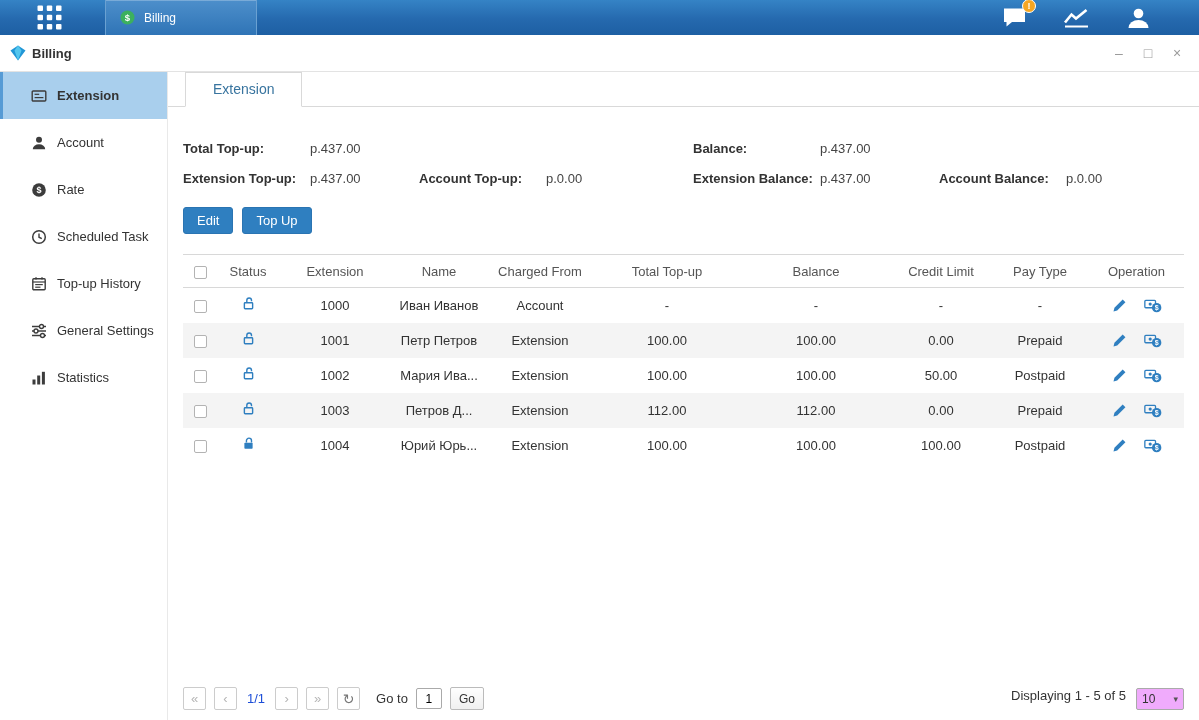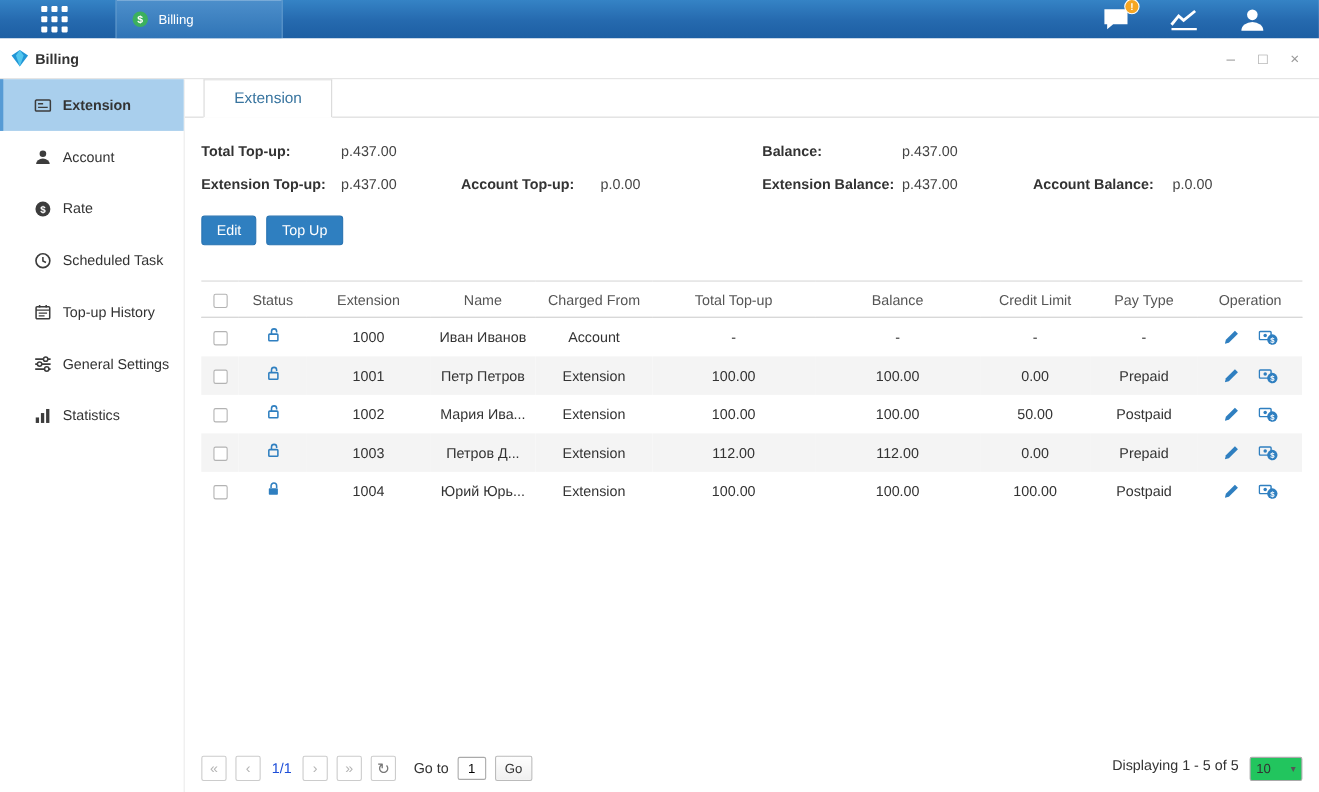--- a/index.html
+++ b/index.html
@@ -36,33 +36,33 @@
   .side-item.active .lbl{font-weight:bold;}
   .side-icon{width:17px;display:flex;justify-content:center;}
 
   .main{flex:1;display:flex;flex-direction:column;min-width:0;background:#fff;}
   .tabbar{border-bottom:1px solid #d9d9d9;padding-left:17px;}
   .tab{display:inline-block;padding:0 27px;line-height:33px;border:1px solid #d9d9d9;border-bottom:1px solid #fff;
     margin-bottom:-1px;color:#38749f;font-size:14px;background:#fff;cursor:pointer;}
   .content{flex:1;display:flex;flex-direction:column;padding:0 15px;min-height:0;}
 
   
-  .summary{margin-top:23px;display:grid;grid-template-columns:236px 274px 246px auto;row-gap:15px;}
+  .summary{margin-top:34px;display:grid;grid-template-columns:236px 274px 246px auto;row-gap:15px;}
   .sum-label{display:inline-block;width:127px;font-weight:bold;color:#333;}
   .sum-value{color:#444;}
   .g1{grid-column:1}.g2{grid-column:2}.g3{grid-column:3}.g4{grid-column:4}
   .r1{grid-row:1}.r2{grid-row:2}
 
   
   .toolbar{margin-top:21px;display:flex;gap:9px;}
   .btn{background:#2f7fc0;color:#fff;border:1px solid #2a74b2;border-radius:3px;height:27px;padding:0 13px;
     font-size:13px;font-family:"Liberation Sans",sans-serif;cursor:pointer;}
 
   
-  table{width:100%;border-collapse:collapse;margin-top:32px;table-layout:fixed;}
+  table{width:100%;border-collapse:collapse;margin-top:20px;table-layout:fixed;}
   thead th{height:33px;font-weight:normal;color:#555;border-top:1px solid #d8d8d8;border-bottom:1px solid #d8d8d8;
     text-align:center;font-size:13px;}
   tbody td{height:35px;text-align:center;font-size:13px;color:#333;overflow:hidden;white-space:nowrap;text-overflow:ellipsis;}
   tbody tr:nth-child(even){background:#f4f4f4;}
   .op-icons{display:flex;justify-content:center;gap:17px;align-items:center;}
   .icon-btn{cursor:pointer;display:inline-flex;}
   [data-name="lock-status-icon"]{display:inline-flex;cursor:pointer;}
   [data-name="lock-status-icon"] .lock-closed{display:none;}
   [data-name="lock-status-icon"].locked .lock-closed{display:inline;}
   input[type=checkbox]{appearance:none;-webkit-appearance:none;width:13px;height:13px;border:1px solid #b3b3b3;
@@ -73,21 +73,21 @@
   .pg-btn{width:23px;height:23px;border:1px solid #ccc;border-radius:2px;background:#fff;display:flex;align-items:center;
     justify-content:center;color:#b5b5b5;font-size:13px;cursor:pointer;}
   .pg-btn.refresh{color:#777;font-size:14px;}
   .pg-text{color:#1d4ed8;margin:0 2px;}
   .goto-label{margin-left:8px;color:#333;}
   .goto-input{width:26px;height:21px;border:1px solid #aaa;border-radius:2px;text-align:center;font-size:12px;
     font-family:"Liberation Sans",sans-serif;}
   .go-btn{height:23px;padding:0 8px;border:1px solid #bbb;border-radius:2px;background:linear-gradient(#fefefe,#f0f0f0);
     font-size:12px;cursor:pointer;font-family:"Liberation Sans",sans-serif;color:#333;}
   .pager-right{margin-left:auto;display:flex;align-items:flex-start;gap:10px;}
-  .page-size{width:48px;height:22px;border:1px solid #aaa;border-radius:2px;background:#22c55e;display:flex;
+  .page-size{width:48px;height:22px;border:1px solid #aaa;border-radius:2px;background:#f0abfc;display:flex;
     align-items:center;justify-content:space-between;padding:0 5px;cursor:pointer;font-size:12px;color:#333;}
   .caret{font-size:9px;color:#555;}
 </style>
 </head>
 <body>
 
 <div class="screen" data-name="app-window">
 
   <div class="topbar" data-name="top-bar">
     <span class="apps-btn" data-name="app-launcher-grid-icon">

